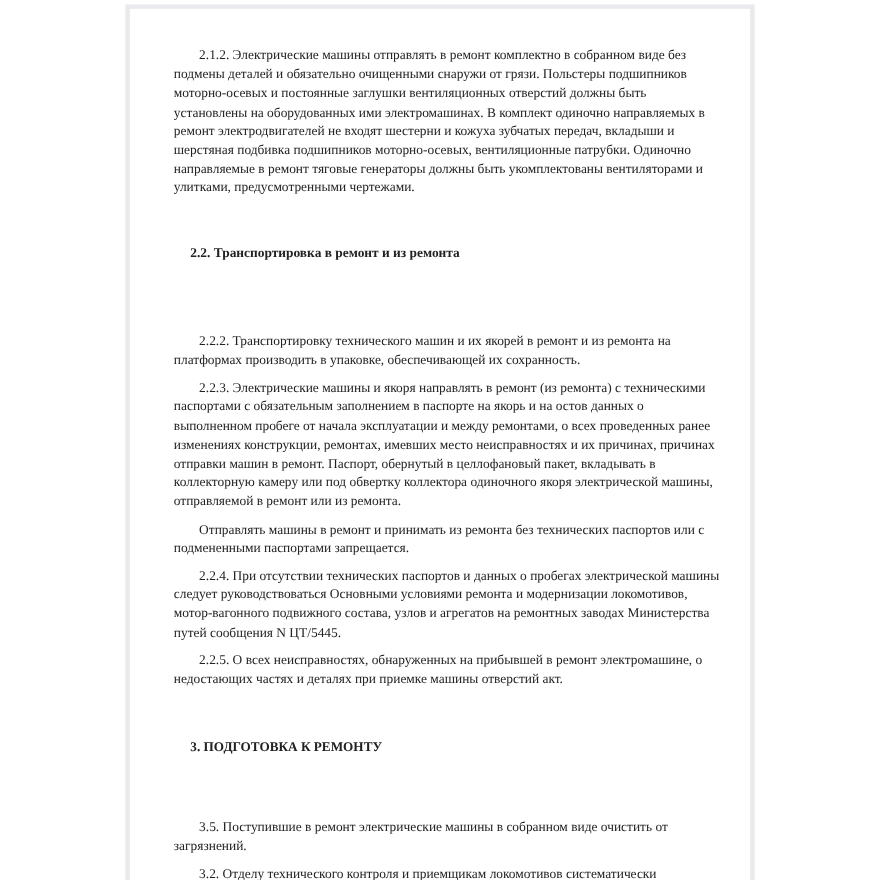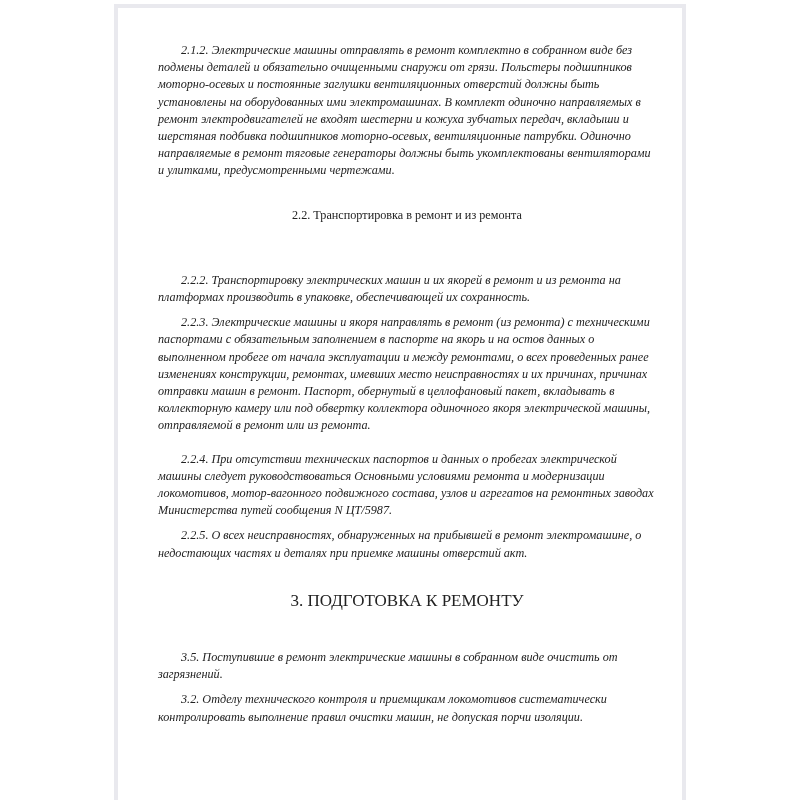--- a/index.html
+++ b/index.html
@@ -32,54 +32,54 @@
       top: 34px;
       width: 498px;
       font-family: "Liberation Serif", serif;
       font-size: 12.2px;
       line-height: 17.2px;
       color: #222222;
     }
     .para {
       margin: 0;
       text-indent: 23px;
-      font-style: italic;
     }
     .gap-s { height: 12px; }
     .gap-m { height: 24px; }
     .heading {
-      margin: 0;
-      text-align: center;
-      font-weight: normal;
+      margin: 15px;
+      text-align: left;
+      font-weight: bold;
       font-size: 12.2px;
     }
     .heading.big {
-      font-size: 17px;
+      font-size: 12px;
     }
   </style>
 </head>
 <body>
 
 <div class="frame"></div>
 <div class="page">
   <div class="content">
 
     <p class="para">2.1.2. Электрические машины отправлять в ремонт комплектно в собранном виде без подмены деталей и обязательно очищенными снаружи от грязи. Польстеры подшипников моторно-осевых и постоянные заглушки вентиляционных отверстий должны быть установлены на оборудованных ими электромашинах. В комплект одиночно направляемых в ремонт электродвигателей не входят шестерни и кожуха зубчатых передач, вкладыши и шерстяная подбивка подшипников моторно-осевых, вентиляционные патрубки. Одиночно направляемые в ремонт тяговые генераторы должны быть укомплектованы вентиляторами и улитками, предусмотренными чертежами.</p>
 
     <div class="gap-m" style="height:27px"></div>
     <p class="heading">2.2. Транспортировка в ремонт и из ремонта</p>
     <div style="height:40px"></div>
 
     <div class="gap-s" style="height:8px"></div>
-    <p class="para">2.2.2. Транспортировку электрических машин и их якорей в ремонт и из ремонта на платформах производить в упаковке, обеспечивающей их сохранность.</p>
+    <p class="para">2.2.2. Транспортировку технического машин и их якорей в ремонт и из ремонта на платформах производить в упаковке, обеспечивающей их сохранность.</p>
     <div class="gap-s" style="height:8px"></div>
     <p class="para">2.2.3. Электрические машины и якоря направлять в ремонт (из ремонта) с техническими паспортами с обязательным заполнением в паспорте на якорь и на остов данных о выполненном пробеге от начала эксплуатации и между ремонтами, о всех проведенных ранее изменениях конструкции, ремонтах, имевших место неисправностях и их причинах, причинах отправки машин в ремонт. Паспорт, обернутый в целлофановый пакет, вкладывать в коллекторную камеру или под обвертку коллектора одиночного якоря электрической машины, отправляемой в ремонт или из ремонта.</p>
     <div class="gap-s" style="height:8px"></div>
+    <p class="para">Отправлять машины в ремонт и принимать из ремонта без технических паспортов или с подмененными паспортами запрещается.</p>
     <div class="gap-s" style="height:8px"></div>
-    <p class="para">2.2.4. При отсутствии технических паспортов и данных о пробегах электрической машины следует руководствоваться Основными условиями ремонта и модернизации локомотивов, мотор-вагонного подвижного состава, узлов и агрегатов на ремонтных заводах Министерства путей сообщения N ЦТ/5987.</p>
+    <p class="para">2.2.4. При отсутствии технических паспортов и данных о пробегах электрической машины следует руководствоваться Основными условиями ремонта и модернизации локомотивов, мотор-вагонного подвижного состава, узлов и агрегатов на ремонтных заводах Министерства путей сообщения N ЦТ/5445.</p>
     <div class="gap-s" style="height:8px"></div>
     <p class="para">2.2.5. О всех неисправностях, обнаруженных на прибывшей в ремонт электромашине, о недостающих частях и деталях при приемке машины отверстий акт.</p>
 
     <div style="height:30px"></div>
     <p class="heading big">3. ПОДГОТОВКА К РЕМОНТУ</p>
     <div style="height:40px"></div>
 
     <p class="para">3.5. Поступившие в ремонт электрические машины в собранном виде очистить от загрязнений.</p>
     <div class="gap-s" style="height:8px"></div>
     <p class="para">3.2. Отделу технического контроля и приемщикам локомотивов систематически контролировать выполнение правил очистки машин, не допуская порчи изоляции.</p>

